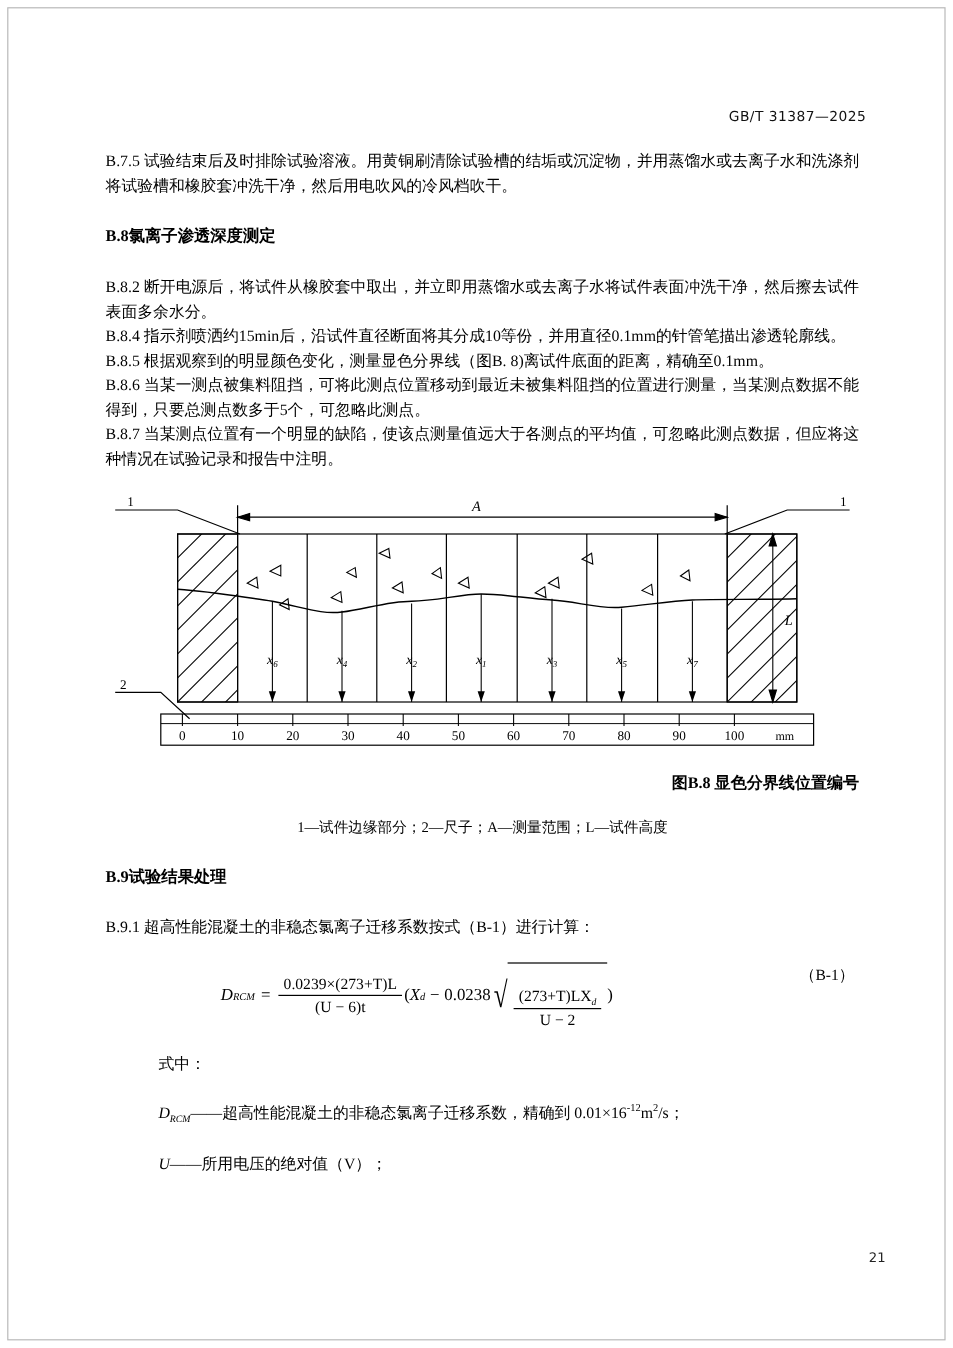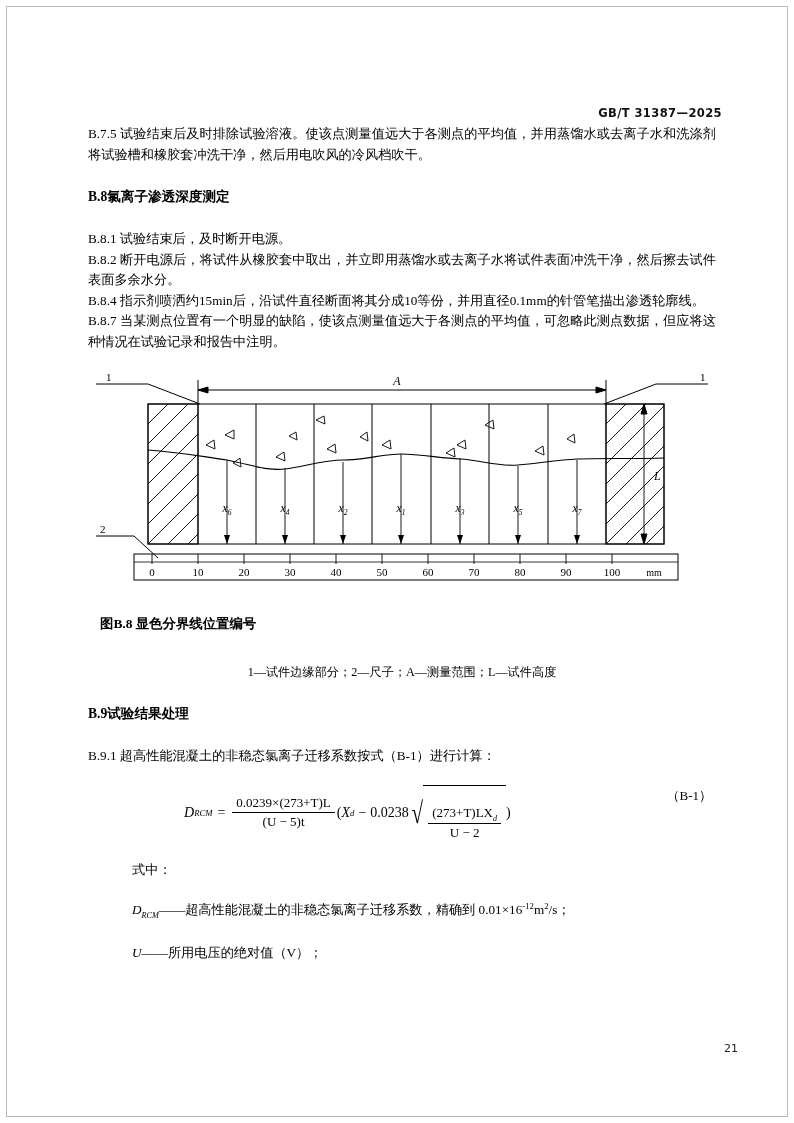--- a/index.html
+++ b/index.html
@@ -25,27 +25,26 @@
     top: 6px;
     right: 6px;
     bottom: 6px;
     border: 1px solid #b9b9b9;
     pointer-events: none;
   }
 
   
   .header {
     position: absolute;
-    top: 106px;
+    top: 90px;
     right: 72px;
     font-family: "DejaVu Sans", "Liberation Sans", sans-serif;
     font-size: 11.5px;
     letter-spacing: 0.4px;
     color: #111;
-    font-weight: bold;
   }
 
   
   .content {
     position: absolute;
     left: 88px;
     top: 124px;
     width: 628px;
   }
   .para {
@@ -69,25 +68,25 @@
 
   
   .figure-wrap {
     position: relative;
     width: 628px;
     height: 218px;
   }
   .figure-svg { display: block; }
 
   .fig-caption {
-    text-align: left;
+    text-align: right;
     font-size: 13.4px;
     font-weight: bold;
     line-height: 20px;
-    margin: 12px;
+    margin: 0;
   }
   .fig-legend {
     text-align: center;
     font-size: 12.2px;
     line-height: 20px;
     margin: 0;
   }
 
   
   .formula-row {
@@ -167,33 +166,34 @@
 </head>
 <body>
 
 <div class="page">
   <div class="page-border"></div>
 
   <div class="header">GB/T 31387—2025</div>
 
   <div class="content">
 
-    <p class="para">B.7.5  试验结束后及时排除试验溶液。使该点测量值远大于各测点的平均值，并用蒸馏水或去离子水和洗涤剂将试验槽和橡胶套冲洗干净，然后用电吹风的冷风档吹干。</p>
+    <p class="para">B.7.5  试验结束后及时排除试验溶液。用黄铜刷清除试验槽的结垢或沉淀物，并用蒸馏水或去离子水和洗涤剂将试验槽和橡胶套冲洗干净，然后用电吹风的冷风档吹干。</p>
 
     <div class="gap-lg"></div>
 
     <div class="section-title">
       <span class="st-num">B.8</span><span>氯离子渗透深度测定</span>
     </div>
 
     <div class="gap-lg"></div>
 
-    <p class="para">B.8.1  试验结束后，及时断开电源。</p>
     <p class="para">B.8.2  断开电源后，将试件从橡胶套中取出，并立即用蒸馏水或去离子水将试件表面冲洗干净，然后擦去试件表面多余水分。</p>
     <p class="para">B.8.4  指示剂喷洒约15min后，沿试件直径断面将其分成10等份，并用直径0.1mm的针管笔描出渗透轮廓线。</p>
+    <p class="para">B.8.5  根据观察到的明显颜色变化，测量显色分界线（图B. 8)离试件底面的距离，精确至0.1mm。</p>
+    <p class="para">B.8.6  当某一测点被集料阻挡，可将此测点位置移动到最近未被集料阻挡的位置进行测量，当某测点数据不能得到，只要总测点数多于5个，可忽略此测点。</p>
     <p class="para">B.8.7  当某测点位置有一个明显的缺陷，使该点测量值远大于各测点的平均值，可忽略此测点数据，但应将这种情况在试验记录和报告中注明。</p>
 
     <div class="gap-md"></div>
 
     <div class="figure-wrap">
       <svg class="figure-svg" width="628" height="218" viewBox="0 0 628 218">
         <g stroke="#000" fill="none" stroke-width="1">
 
           <path d="M8,16 L60,16 L112,36"></path>
 
@@ -379,21 +379,21 @@
     <div class="gap-md"></div>
 
     <div class="formula-row">
       <div class="formula-body">
         <span class="mrow">
           <span class="ital">D</span>
             <span class="sub">RCM</span>
           <span style="margin:0 5px;">=</span>
           <span class="frac">
             <span class="top">0.0239×(273+T)L</span>
-            <span class="bot">(U − 5)t</span>
+            <span class="bot">(U − 6)t</span>
           </span>
           <span>(</span>
           <span class="ital">X</span>
             <span class="sub">d</span>
           <span style="margin:0 4px;">−</span>
           <span>0.0238</span>
           <span class="sqrt">
             <span class="radical">√</span>
             <span class="under">
               <span class="frac">

